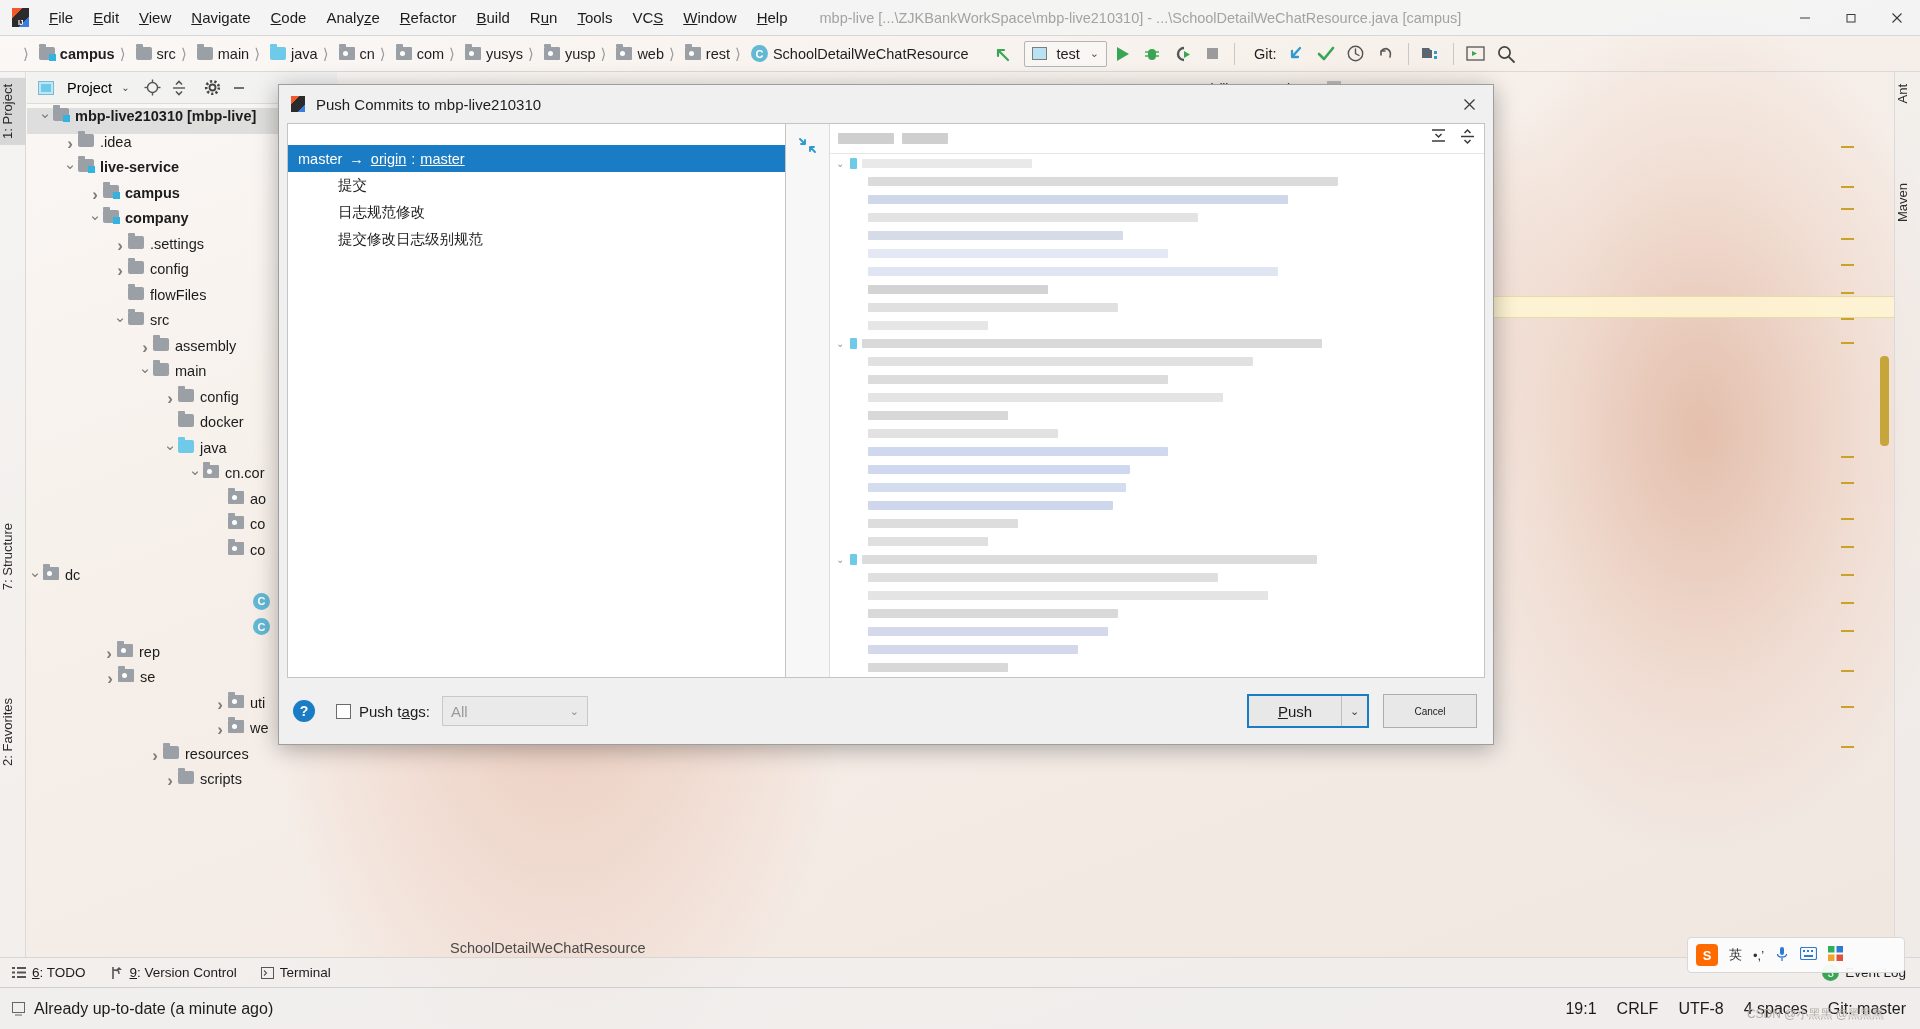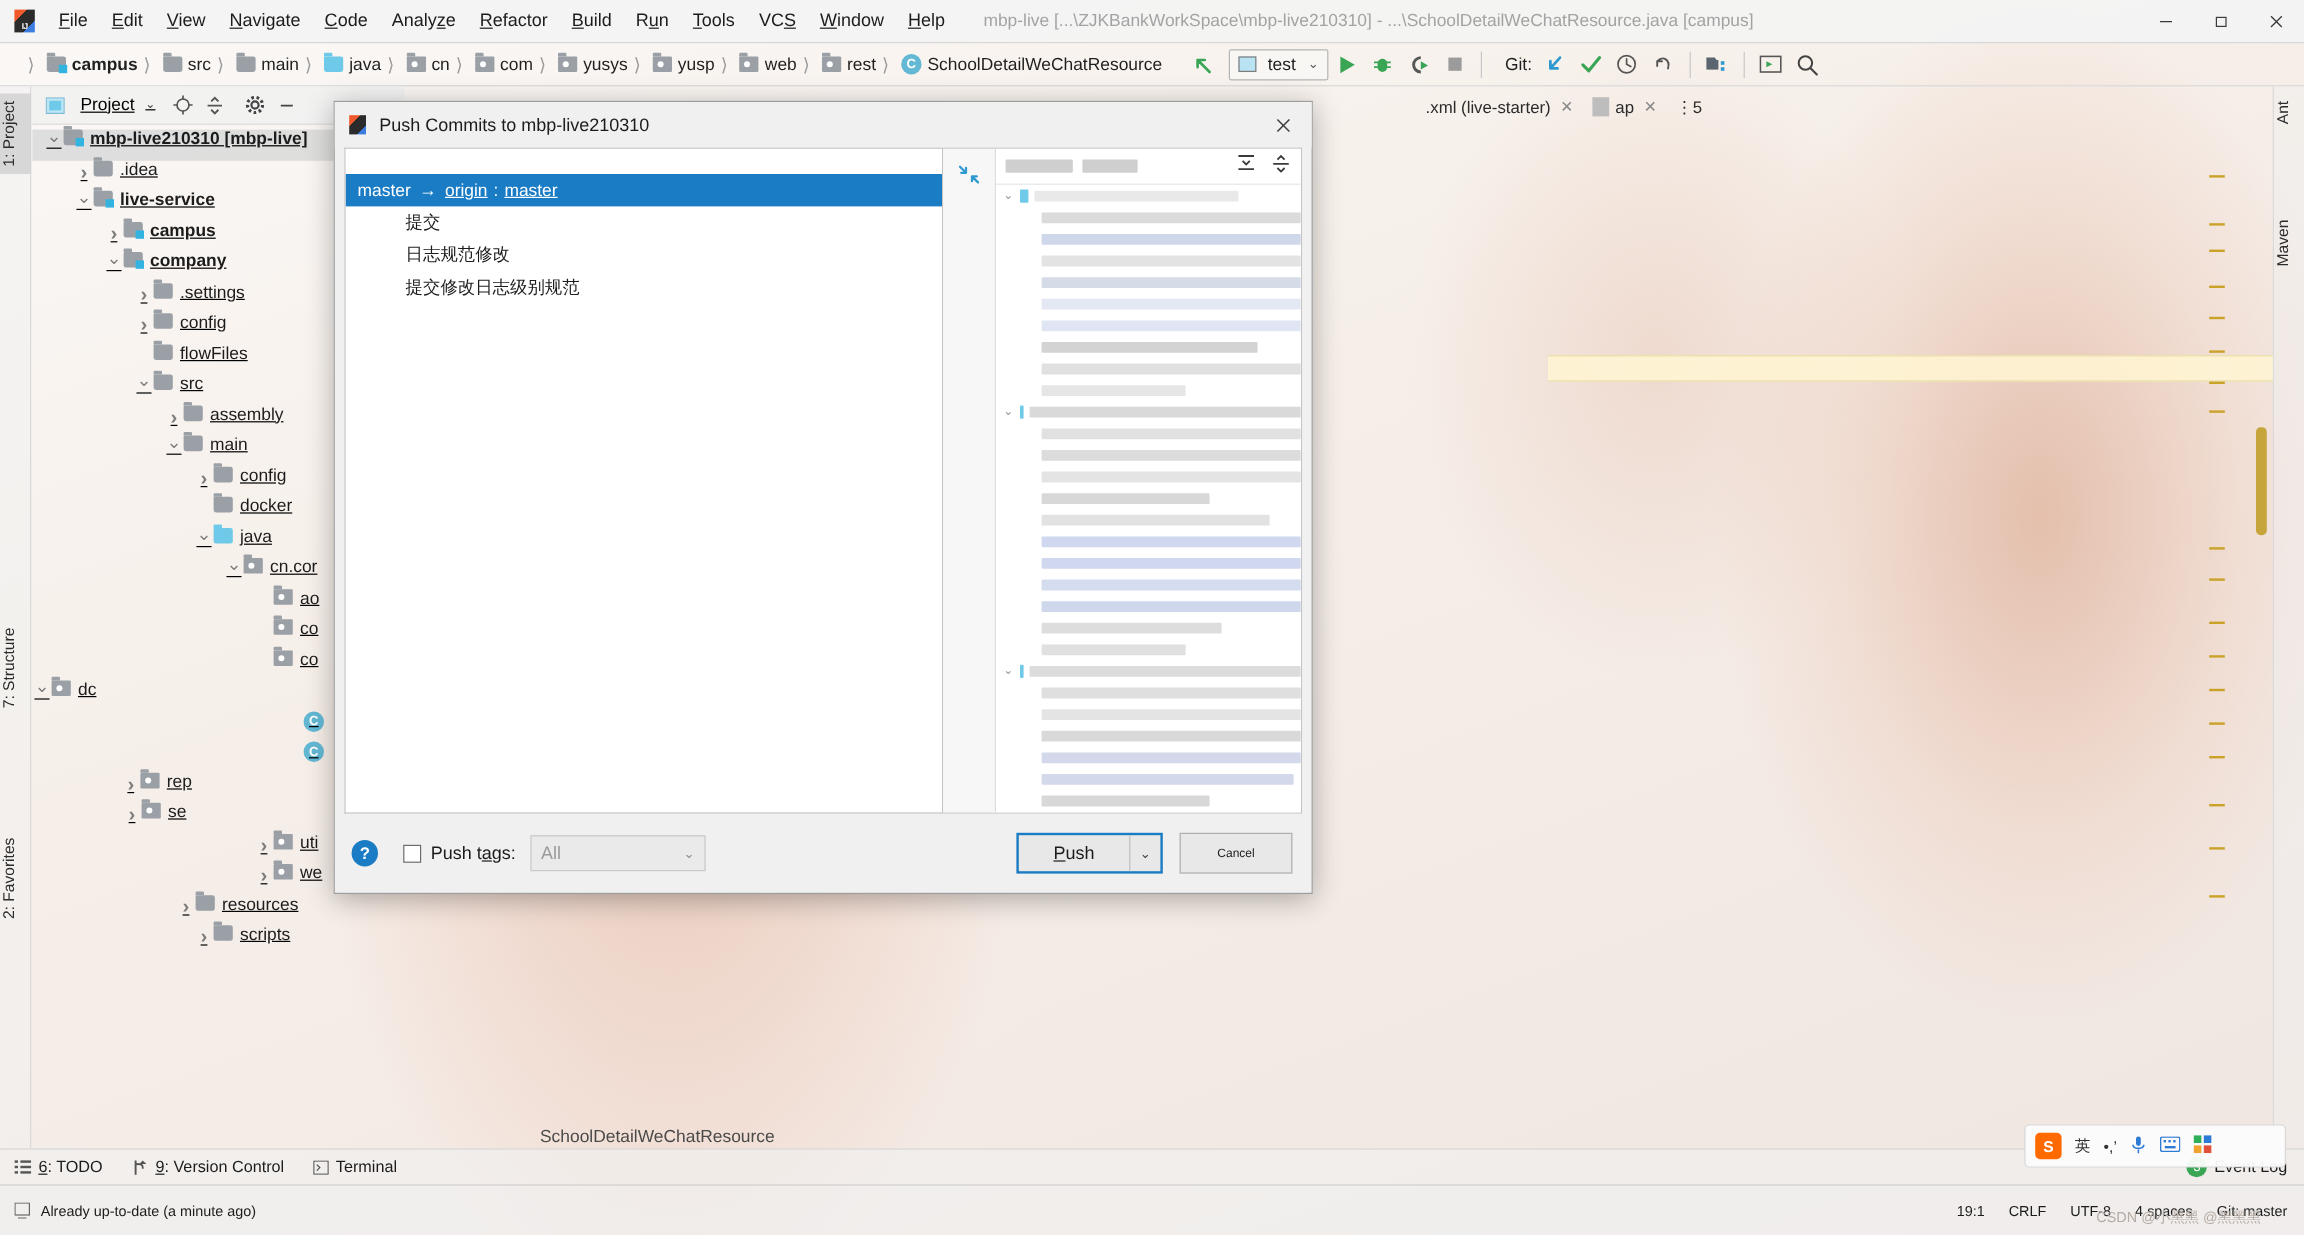--- a/index.html
+++ b/index.html
@@ -113,21 +113,20 @@
   .stripe-btn.sel { background: rgba(212,212,212,0.9); }
   .stripe-right {
     position: absolute; right: 0; top: 72px; width: 26px; height: 885px;
     background: rgba(240,240,240,0.45); border-left: 1px solid #dadada;
   }
 
   
   .project-panel {
     position: absolute; left: 27px; top: 72px; width: 310px; height: 885px;
     background: transparent;
-    text-decoration: underline;
   }
   .pp-header {
     height: 32px; display: flex; align-items: center; padding: 0 6px;
     background: rgba(240,240,240,0.82); border-bottom: 1px solid #dcdcdc;
   }
   .pp-header .ttl { font-size: 14.5px; margin-left: 8px; }
   .pp-header .caret { margin-left: 9px; color: #444; font-size: 10px; }
   .pp-hicon { width: 26px; height: 26px; display: flex; align-items: center; justify-content: center; }
   .tree { padding-top: 4px; font-size: 14.5px; color: #1c1c1c; }
   .trow { height: 25.5px; display: flex; white-space: nowrap; }
@@ -161,21 +160,21 @@
   .scroll-thumb {
     position: absolute; right: 5px; top: 250px; width: 9px; height: 90px;
     background: #c6a63a; border-radius: 4px;
   }
   .breadcrumb-bottom {
     position: absolute; left: 450px; top: 940px; font-size: 14.5px; color: #4a4a4a;
   }
 
   
   .dialog {
-    position: absolute; left: 278px; top: 84px; width: 816px; height: 661px;
+    position: absolute; left: 278px; top: 84px; width: 1216px; height: 661px;
     background: #f0f0f0; border: 1px solid #9e9e9e;
     box-shadow: 0 4px 22px rgba(0,0,0,0.30);
     display: flex; flex-direction: column;
   }
   .dlg-title {
     height: 38px; display: flex; align-items: center; padding: 0 6px 0 12px;
     background: #f0f0f0; flex: none;
   }
   .dlg-title .logo {
     width: 14px; height: 16px; margin-right: 11px; flex: none;
@@ -255,21 +254,21 @@
   .bottom-stripe {
     position: absolute; left: 0; top: 957px; width: 1920px; height: 30px;
     background: rgba(240,240,240,0.62); border-top: 1px solid #d6d6d6;
     display: flex; align-items: center; font-size: 13.5px; color: #1c1c1c;
   }
   .bs-item { display: flex; align-items: center; padding: 0 12px; height: 30px; white-space: nowrap; }
   .bs-item .gi { margin-right: 6px; display: flex; }
   .statusbar {
     position: absolute; left: 0; top: 987px; width: 1920px; height: 42px;
     background: rgba(240,240,240,0.72); border-top: 1px solid #cfcfcf;
-    display: flex; align-items: center; font-size: 12px; color: #1c1c1c;
+    display: flex; align-items: center; font-size: 16px; color: #1c1c1c;
   }
   .sb-left { display: flex; align-items: center; padding-left: 12px; }
   .sb-right { margin-left: auto; display: flex; align-items: center; gap: 20px; padding-right: 14px; }
   .event-log {
     display: flex; align-items: center; gap: 6px; padding-right: 14px;
   }
   .badge-green {
     width: 17px; height: 17px; border-radius: 50%; background: #3aa655; color: #fff;
     font-size: 11px; display: flex; align-items: center; justify-content: center;
   }

